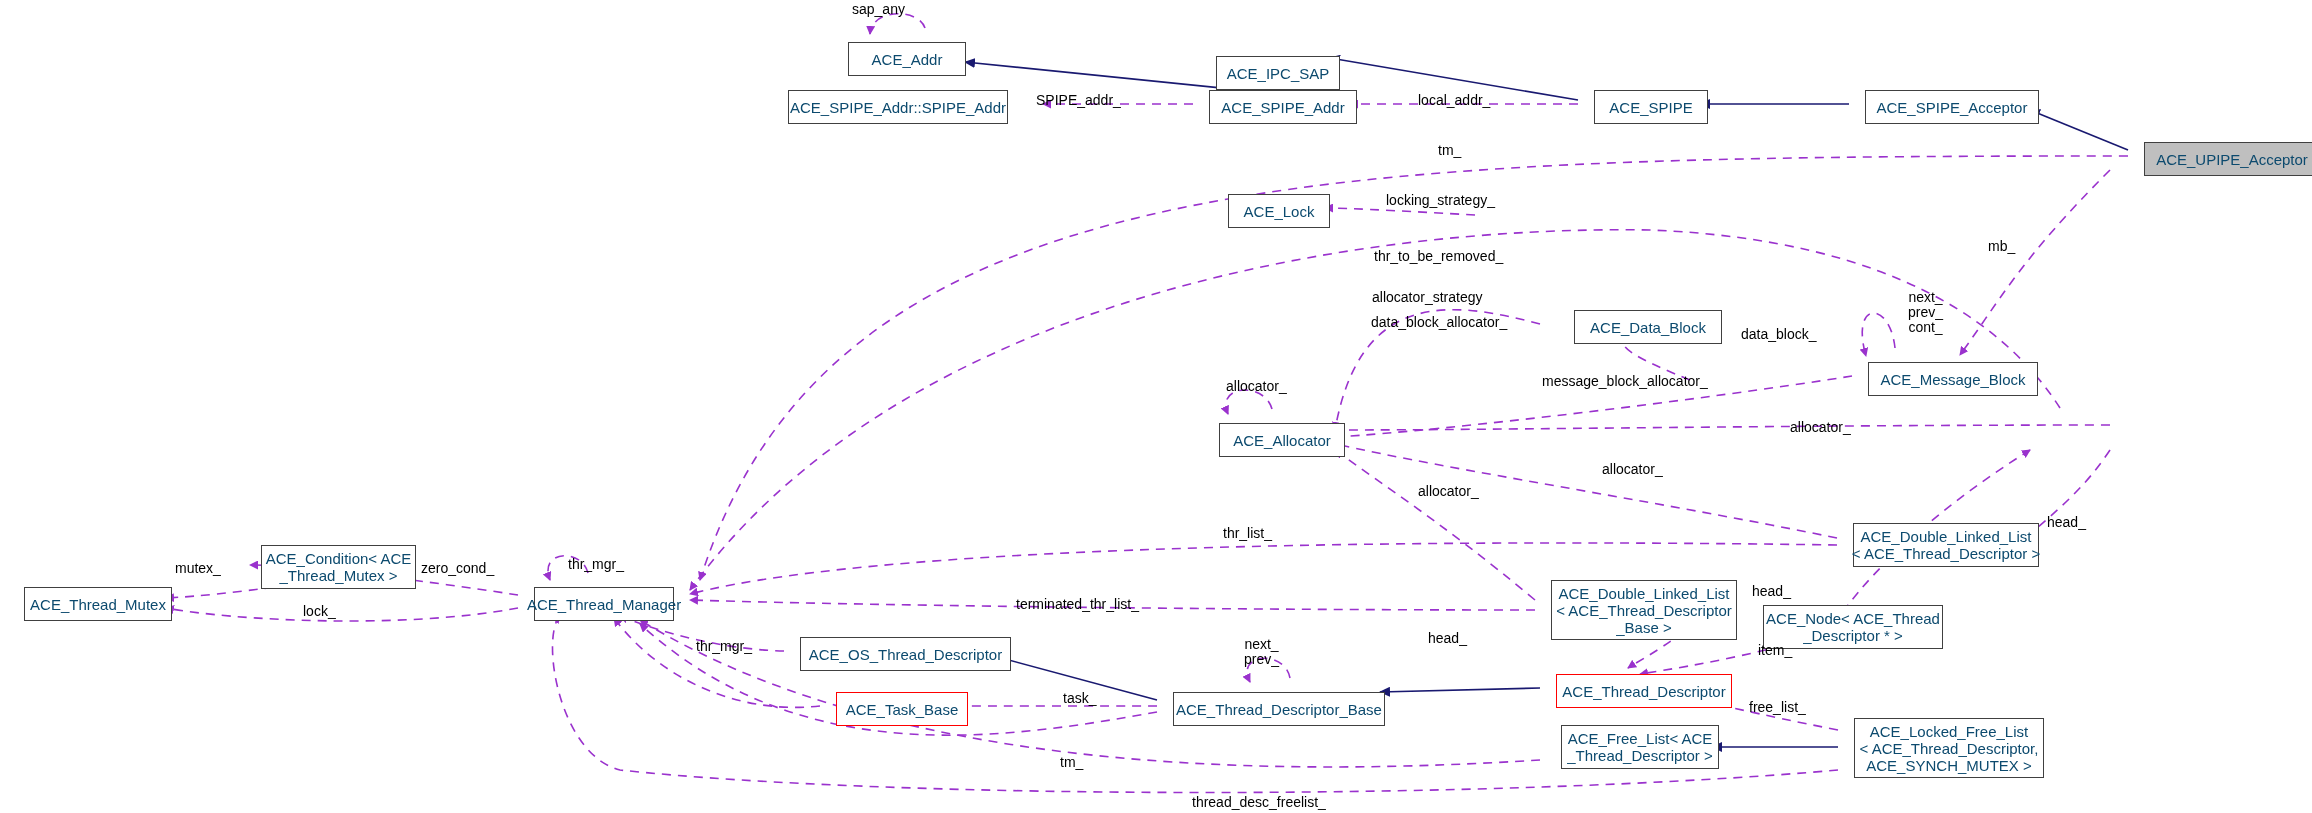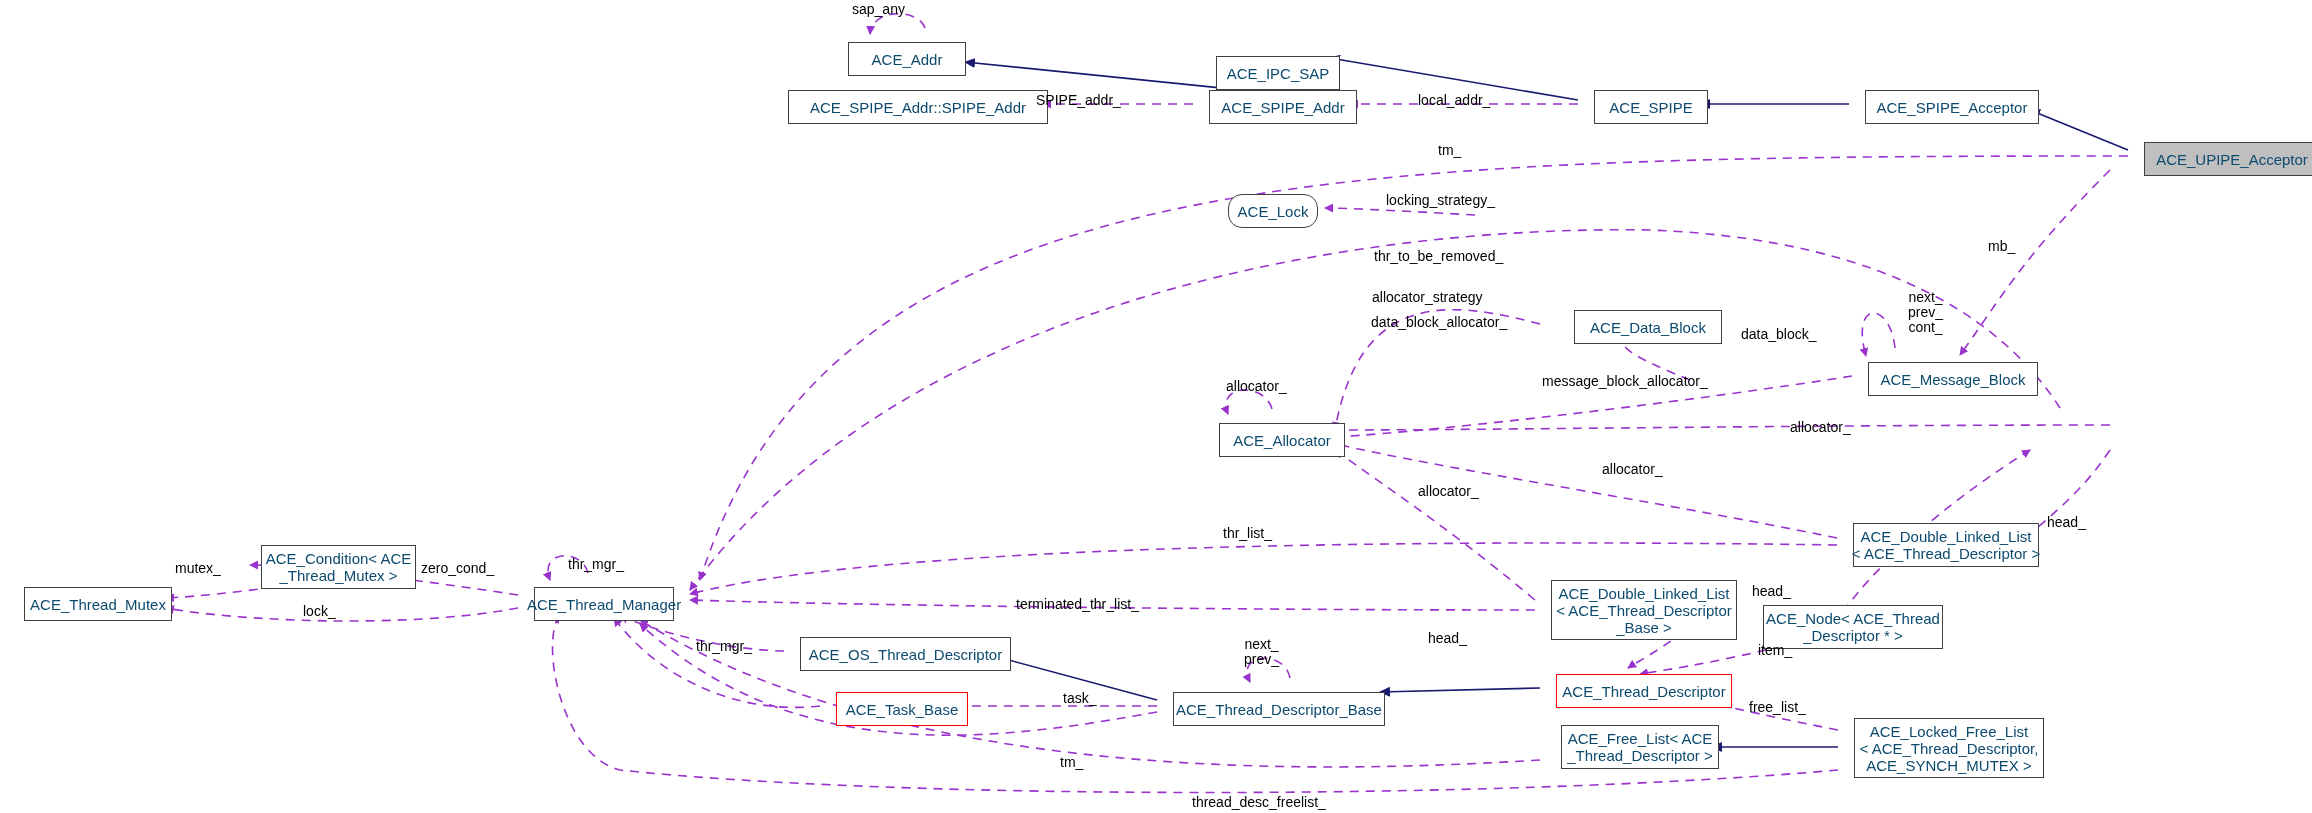--- a/index.html
+++ b/index.html
@@ -115,33 +115,33 @@
       <path d="M820,706 C740,715 660,680 614,618"></path>
       <path d="M1157,706 C1100,706 1000,706 960,706"></path>
       <path d="M1290,678 C1285,650 1235,652 1250,682"></path>
       <path d="M1540,760 C1300,775 900,780 640,620"></path>
       <path d="M1157,712 C1000,740 800,770 640,624"></path>
     </g>
   </svg>
 
   <div class="node" style="left:832px;top:42px;width:118px;height:28px;">ACE_Addr</div>
 
-  <div class="node" style="left:772px;top:90px;width:260px;height:28px;">ACE_SPIPE_Addr::SPIPE_Addr</div>
+  <div class="node" style="left:772px;top:90px;width:220px;height:28px;">ACE_SPIPE_Addr::SPIPE_Addr</div>
 
   <div class="node" style="left:1193px;top:90px;width:148px;height:16px;">ACE_SPIPE_Addr</div>
 
   <div class="node" style="left:1200px;top:56px;width:124px;height:19px;">ACE_IPC_SAP</div>
 
   <div class="node" style="left:1578px;top:90px;width:114px;height:28px;">ACE_SPIPE</div>
 
   <div class="node" style="left:1849px;top:90px;width:174px;height:28px;">ACE_SPIPE_Acceptor</div>
 
   <div class="node current" style="left:2128px;top:142px;width:176px;height:28px;">ACE_UPIPE_Acceptor</div>
 
-  <div class="node" style="left:1212px;top:194px;width:90px;height:28px;border-radius:14px;">ACE_Lock</div>
+  <div class="node" style="left:1212px;top:194px;width:102px;height:28px;">ACE_Lock</div>
 
   <div class="node" style="left:1558px;top:310px;width:148px;height:28px;">ACE_Data_Block</div>
 
   <div class="node" style="left:1852px;top:362px;width:170px;height:28px;">ACE_Message_Block</div>
 
   <div class="node" style="left:1203px;top:423px;width:126px;height:28px;">ACE_Allocator</div>
 
 
   <div class="node" style="left:1837px;top:523px;width:186px;height:44px;">ACE_Double_Linked_List
 &lt; ACE_Thread_Descriptor &gt;</div>

